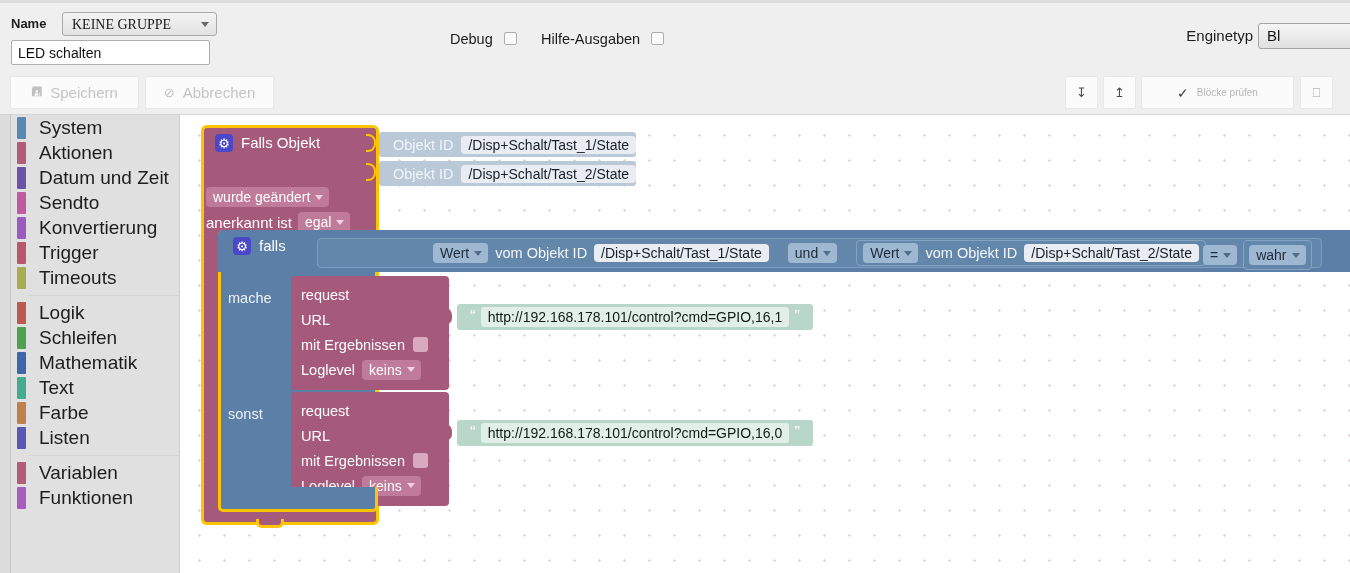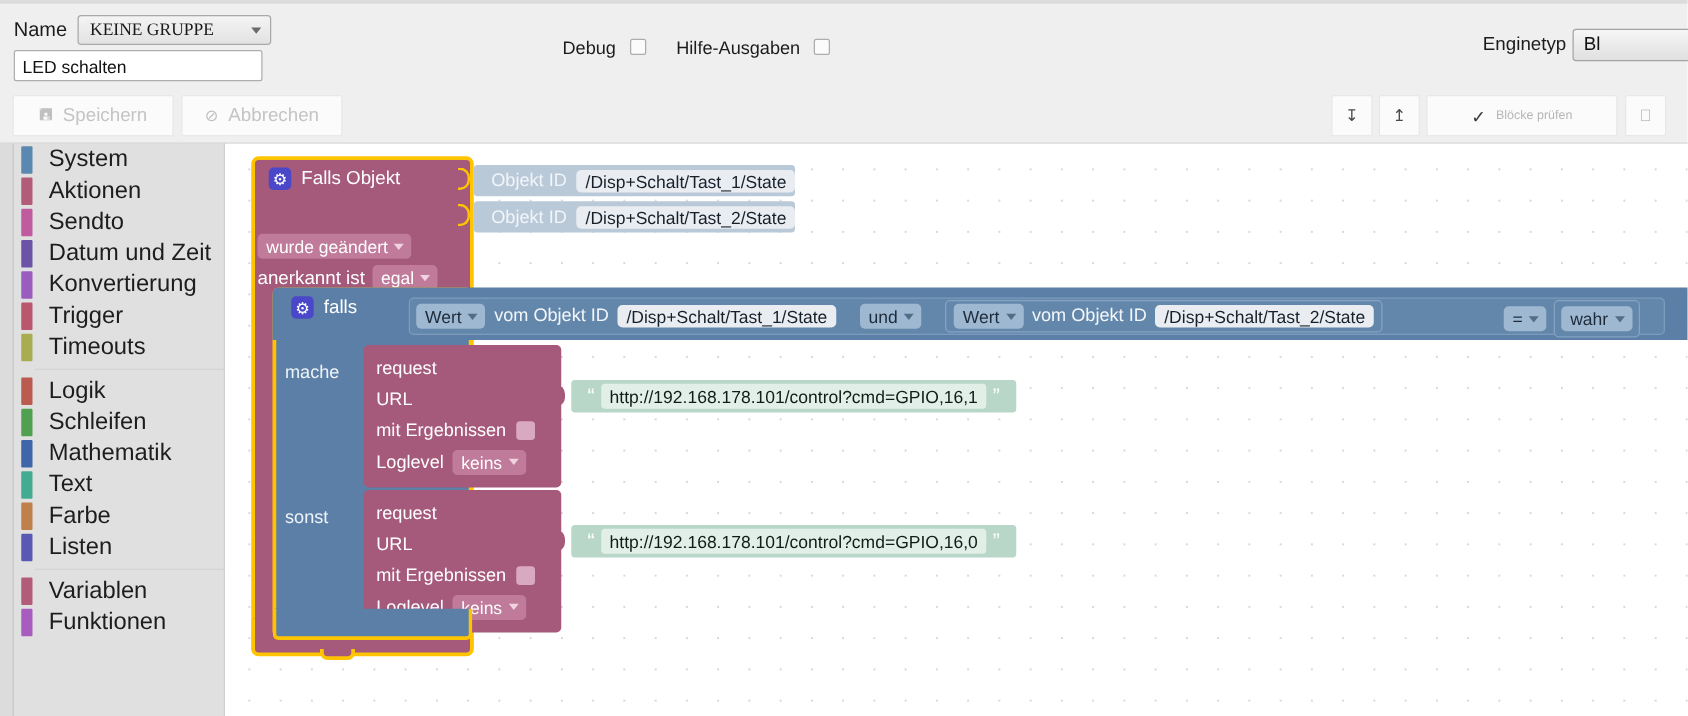--- a/index.html
+++ b/index.html
@@ -18,21 +18,21 @@
     background: #efefef;
     border-bottom: 1px solid #d4d4d4;
   }
   .hdr-topline {
     position: absolute; left: 0; top: 0;
     width: 1350px; height: 3px;
     background: #dcdcdc;
   }
   .name-label {
     position: absolute; left: 11px; top: 16px;
-    font-size: 16px; color: #1c1c1c;
+    font-size: 13px; color: #1c1c1c; font-weight: bold;
   }
   .group-select {
     position: absolute; left: 62px; top: 12px;
     height: 24px; min-width: 155px;
     background: linear-gradient(#f4f4f4,#e2e2e2);
     border: 1px solid #a9a9a9;
     border-radius: 3px;
     font-size: 14px; color: #1a1a1a;
     padding: 2px 22px 2px 9px;
     line-height: 19px;
@@ -405,26 +405,26 @@
   <div class="sb-list" id="sidebar-list">
       <div class="sb-item">
         <div class="sb-swatch" style="background: rgb(91, 136, 176);"></div>
         <div class="sb-label">System</div>
       </div>
       <div class="sb-item">
         <div class="sb-swatch" style="background: rgb(179, 92, 121);"></div>
         <div class="sb-label">Aktionen</div>
       </div>
       <div class="sb-item">
+        <div class="sb-swatch" style="background: rgb(107, 84, 168);"></div>
+        <div class="sb-label">Datum und Zeit</div>
+      </div>
+      <div class="sb-item">
         <div class="sb-swatch" style="background: rgb(192, 91, 160);"></div>
         <div class="sb-label">Sendto</div>
-      </div>
-      <div class="sb-item">
-        <div class="sb-swatch" style="background: rgb(107, 84, 168);"></div>
-        <div class="sb-label">Datum und Zeit</div>
       </div>
       <div class="sb-item">
         <div class="sb-swatch" style="background: rgb(155, 92, 192);"></div>
         <div class="sb-label">Konvertierung</div>
       </div>
       <div class="sb-item">
         <div class="sb-swatch" style="background: rgb(185, 87, 111);"></div>
         <div class="sb-label">Trigger</div>
       </div>
       <div class="sb-item">
@@ -511,21 +511,21 @@
   </div>
 
   <div class="blk" id="falls-block"></div>
   <div class="blk" id="falls-bar"></div>
 
   <div class="blk" style="left:52px; top:122px;">
     <div class="gear-icon">⚙</div>
   </div>
   <div class="blk ttl" style="left:78px; top:122px;">falls</div>
 
-  <div class="logic-wrap" style="left:146px; top:123px; width:1005px;">
+  <div class="logic-wrap" style="left:136px; top:123px; width:1005px;justify-content:center;">
     <div style="display:flex; align-items:center; gap:7px;">
       <span class="pill pill-blue">
         <span>Wert</span>
         <span class="pcaret"></span>
       </span>
       <span class="lbl-w">vom Objekt ID</span>
       <span class="vfield">/Disp+Schalt/Tast_1/State</span>
       <span class="pill pill-blue" style="margin-left:12px;">
         <span>und</span>
         <span class="pcaret"></span>

